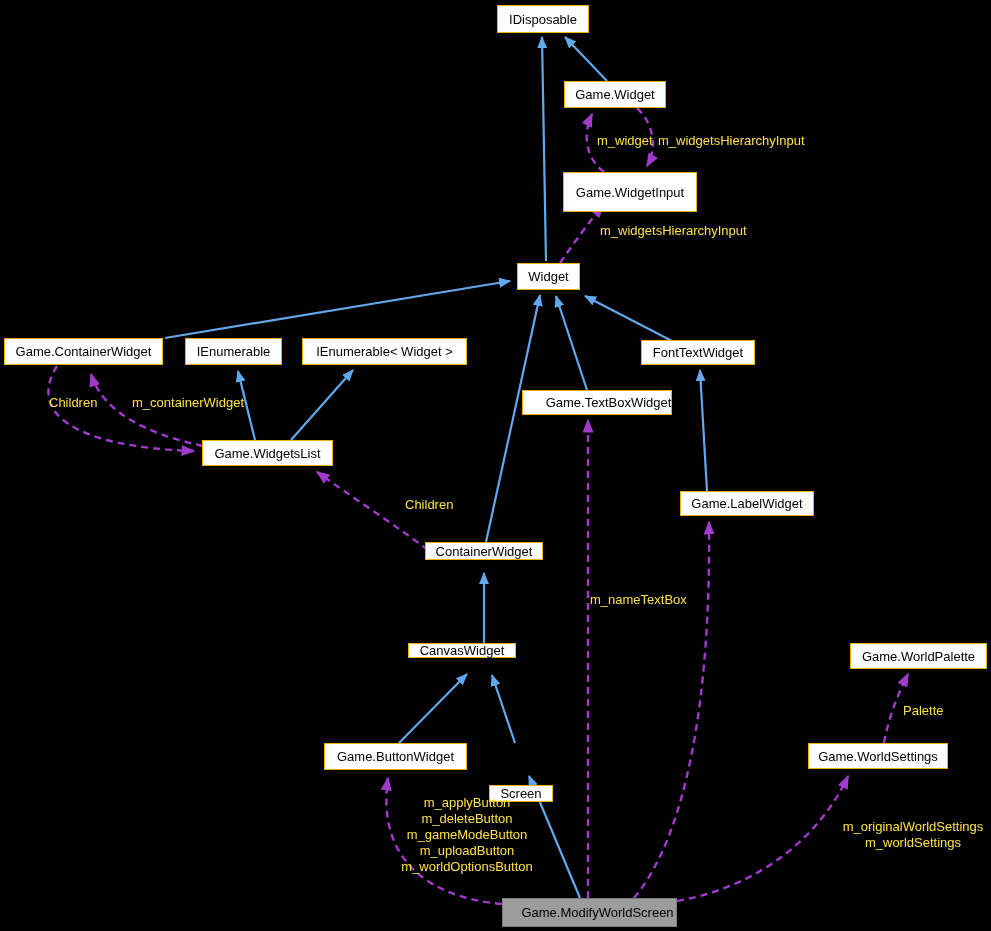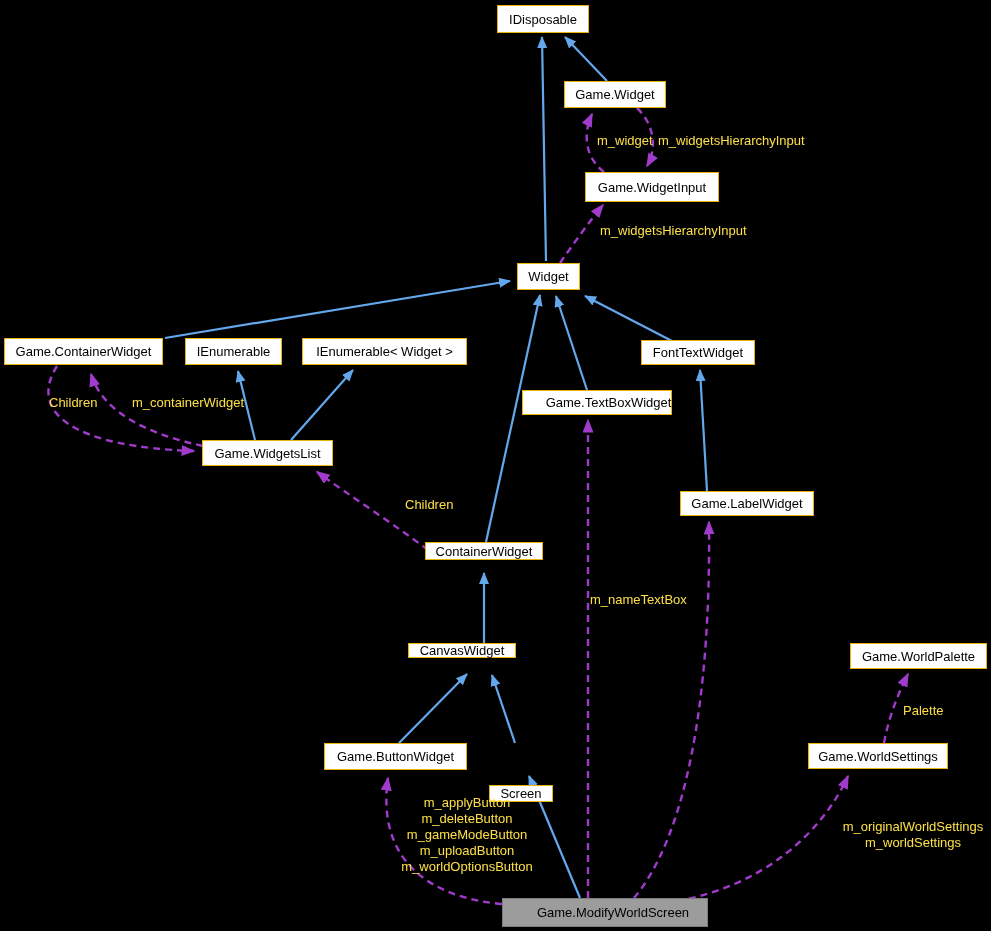--- a/index.html
+++ b/index.html
@@ -54,36 +54,36 @@
       <path d="M588,898 L588,420" marker-end="url(#ap)"></path>
       <path d="M634,898 C686,836 711,700 709,522" marker-end="url(#ap)"></path>
       <path d="M884,743 C889,716 898,694 908,674" marker-end="url(#ap)"></path>
       <path d="M502,904 C432,898 376,862 388,778" marker-end="url(#ap)"></path>
       <path d="M677,901 C763,886 822,833 848,776" marker-end="url(#ap)"></path>
     </g>
   </svg>
 
   <div class="node" style="left:497px;top:5px;width:92px;height:28px;">IDisposable</div>
   <div class="node" style="left:564px;top:81px;width:102px;height:27px;">Game.Widget</div>
-  <div class="node" style="left:585px;top:172px;width:134px;height:30px;">Game.WidgetInput</div>
+  <div class="node" style="left:563px;top:172px;width:134px;height:40px;">Game.WidgetInput</div>
   <div class="node" style="left:517px;top:263px;width:63px;height:27px;">Widget</div>
   <div class="node" style="left:4px;top:338px;width:159px;height:27px;">Game.ContainerWidget</div>
   <div class="node" style="left:185px;top:338px;width:97px;height:27px;">IEnumerable</div>
   <div class="node" style="left:302px;top:338px;width:165px;height:27px;">IEnumerable&lt; Widget &gt;</div>
   <div class="node" style="left:641px;top:340px;width:114px;height:25px;">FontTextWidget</div>
   <div class="node" style="left:522px;top:390px;width:150px;height:25px;padding-left:23px;">Game.TextBoxWidget</div>
   <div class="node" style="left:202px;top:440px;width:131px;height:26px;">Game.WidgetsList</div>
   <div class="node" style="left:641px;top:491px;width:134px;height:25px;margin-left:39px;">Game.LabelWidget</div>
   <div class="node" style="left:425px;top:542px;width:118px;height:18px;">ContainerWidget</div>
   <div class="node" style="left:408px;top:643px;width:108px;height:15px;">CanvasWidget</div>
   <div class="node" style="left:850px;top:643px;width:137px;height:26px;">Game.WorldPalette</div>
   <div class="node" style="left:324px;top:743px;width:143px;height:27px;">Game.ButtonWidget</div>
   <div class="node" style="left:489px;top:785px;width:64px;height:17px;">Screen</div>
   <div class="node" style="left:808px;top:743px;width:140px;height:26px;">Game.WorldSettings</div>
-  <div class="node current" style="left:502px;top:898px;width:206px;height:29px;padding-left:16px;">Game.ModifyWorldScreen</div>
+  <div class="node current" style="left:502px;top:898px;width:175px;height:29px;padding-left:16px;">Game.ModifyWorldScreen</div>
 
   <span class="elabel" style="left:597px;top:133px;">m_widget</span>
   <span class="elabel" style="left:658px;top:133px;">m_widgetsHierarchyInput</span>
   <span class="elabel" style="left:600px;top:223px;">m_widgetsHierarchyInput</span>
   <span class="elabel" style="left:49px;top:395px;">Children</span>
   <span class="elabel" style="left:132px;top:395px;">m_containerWidget</span>
   <span class="elabel" style="left:405px;top:497px;">Children</span>
   <span class="elabel" style="left:590px;top:592px;">m_nameTextBox</span>
   <span class="elabel" style="left:903px;top:703px;">Palette</span>
   <div class="elabel center" style="left:467px;top:795px;">

